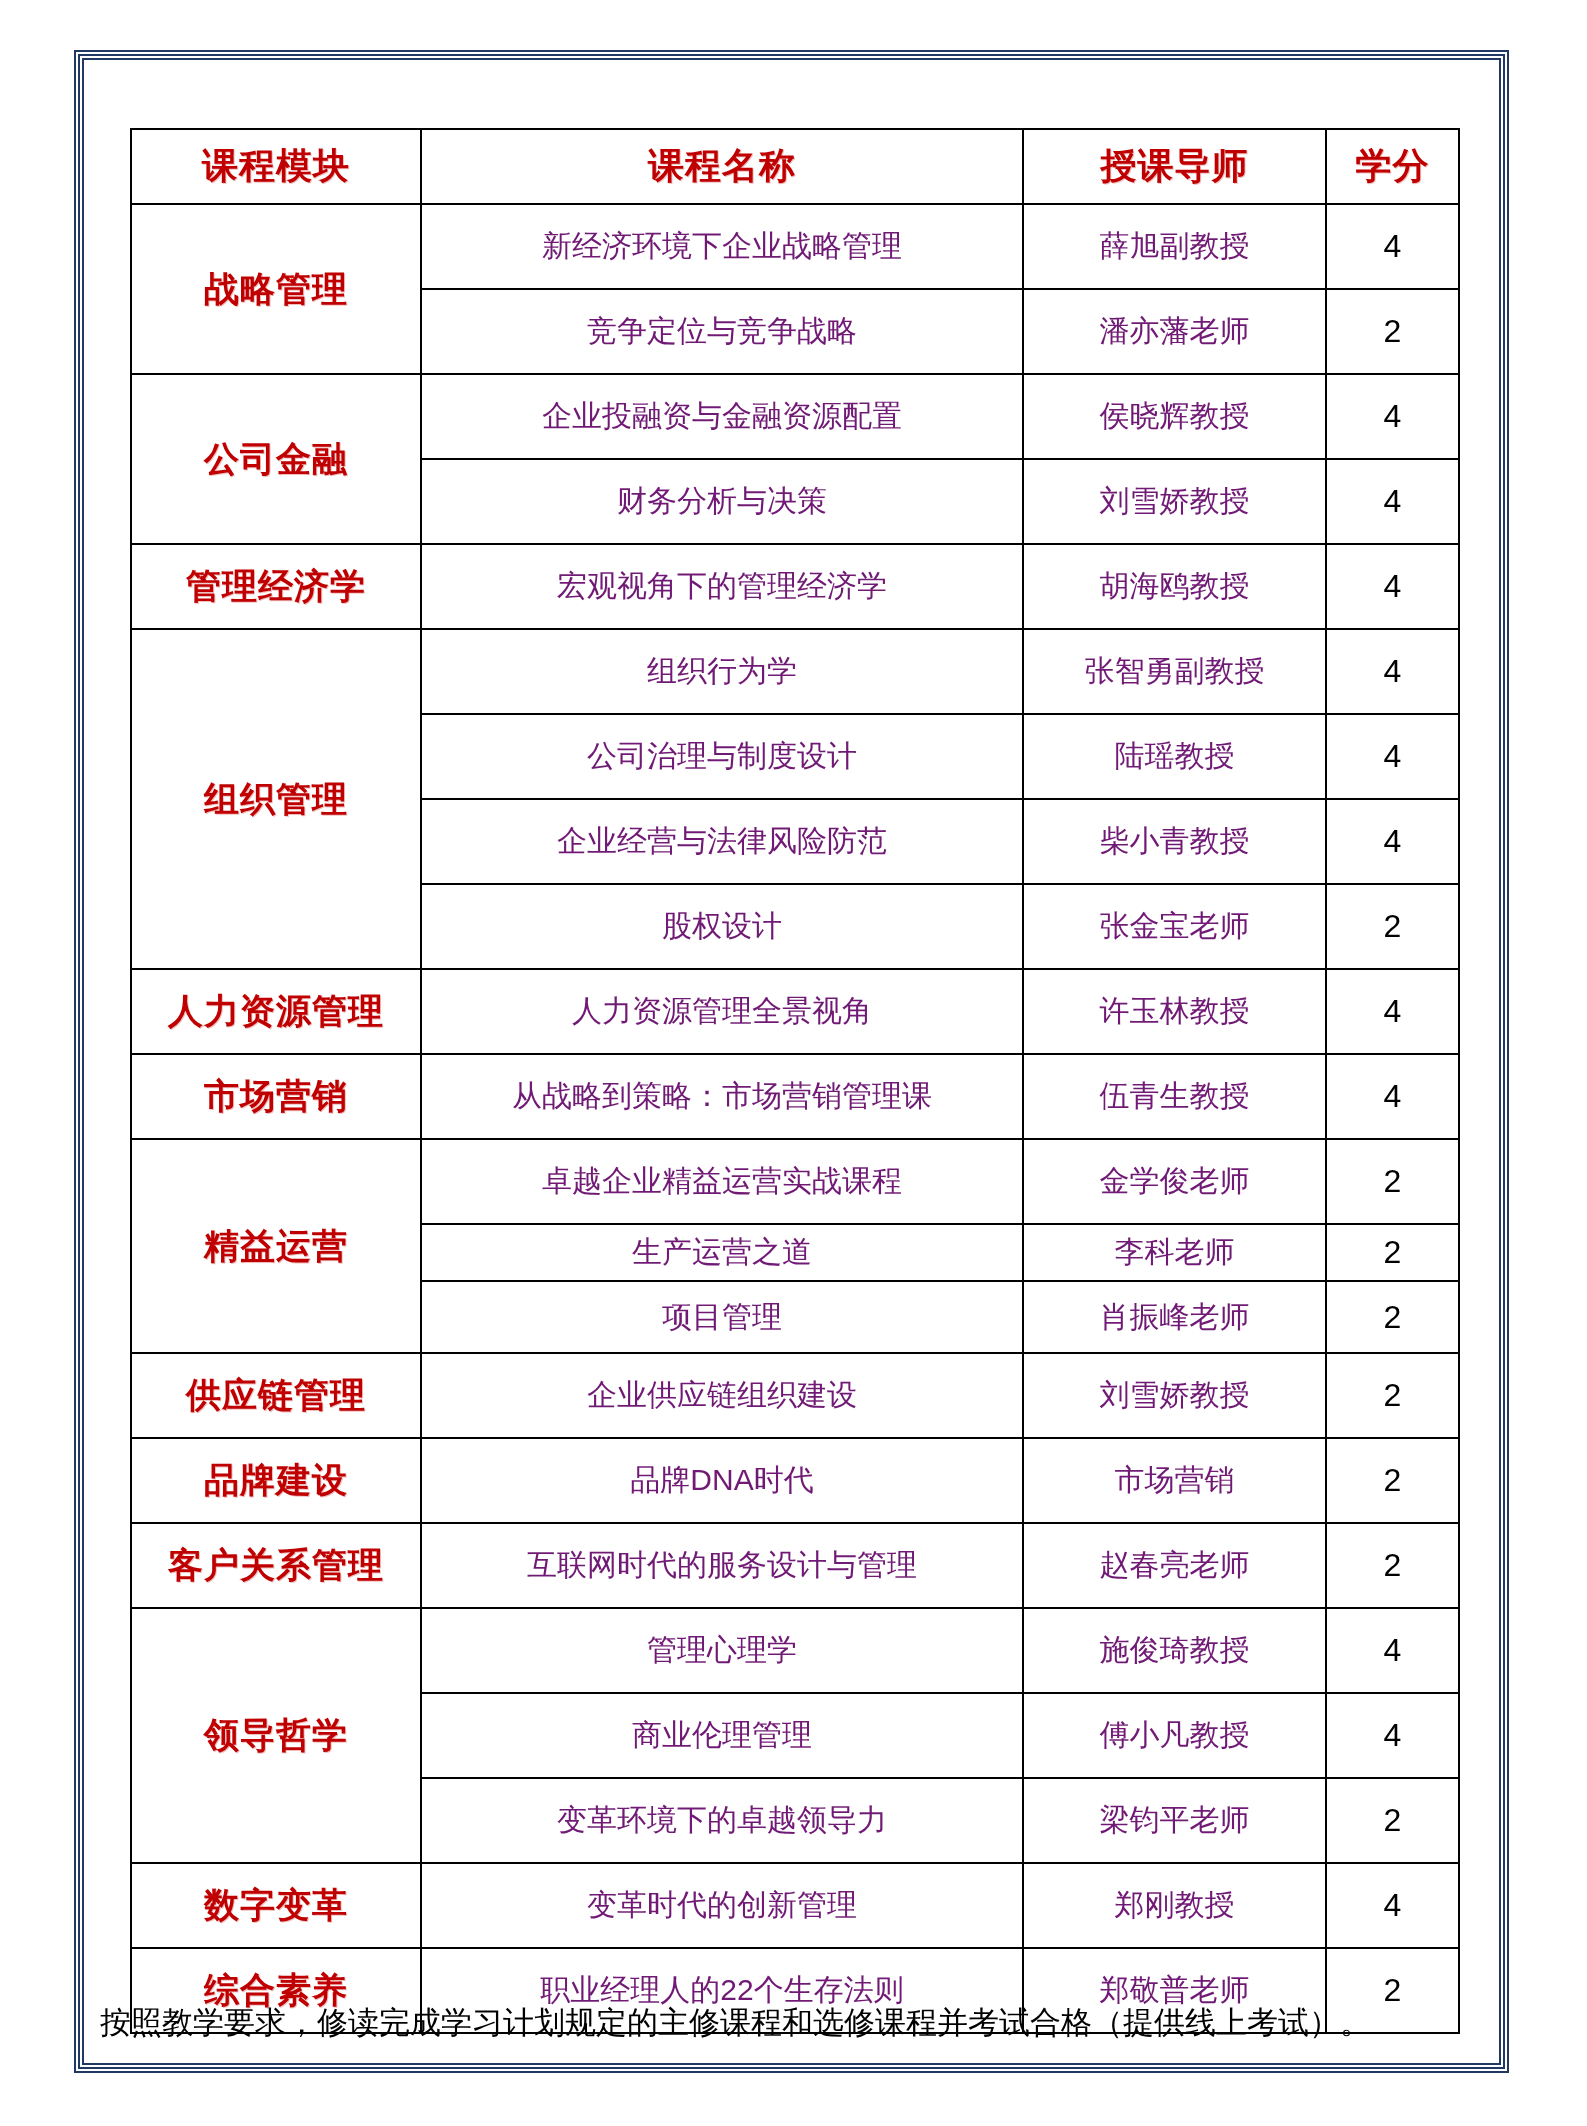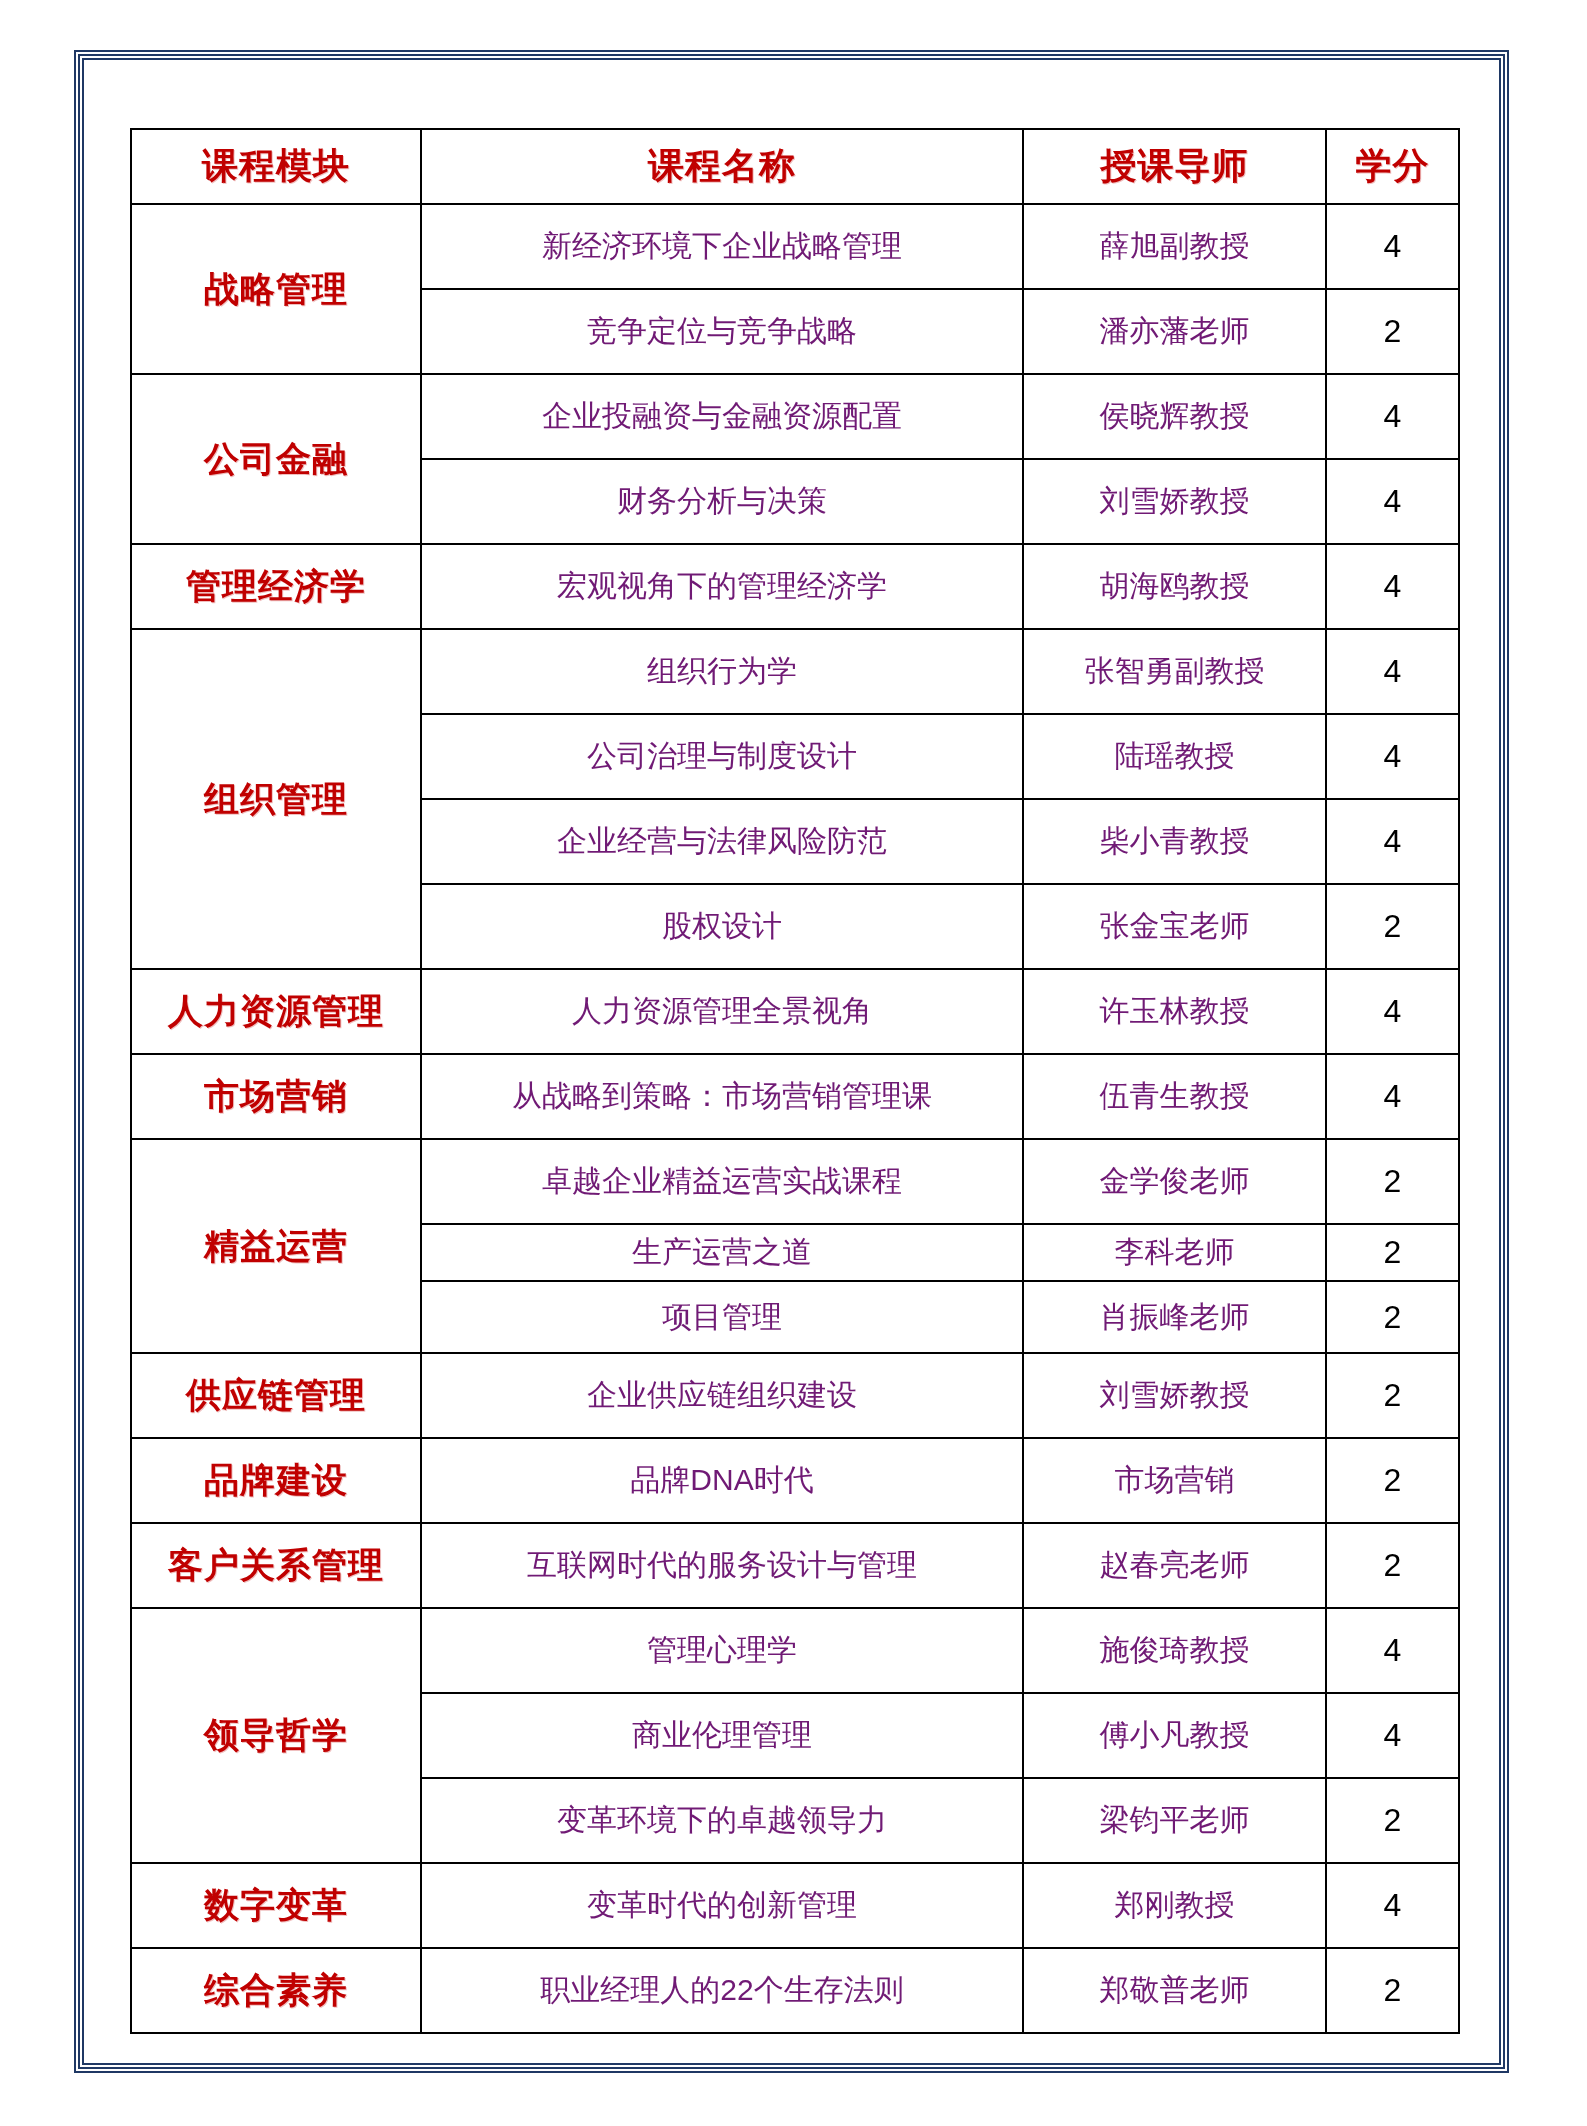--- a/index.html
+++ b/index.html
@@ -255,13 +255,14 @@
 
       <tr class="body-row">
         <td class="module">综合素养</td>
         <td class="course">职业经理人的22个生存法则</td>
         <td class="instructor">郑敬普老师</td>
         <td class="credits">2</td>
       </tr>
     </tbody>
   </table>
 
+  <div class="footer-note">按照教学要求，修读完成学习计划规定的主修课程和选修课程并考试合格（提供线上考试）。</div>
 </div>
 
 </body></html>

